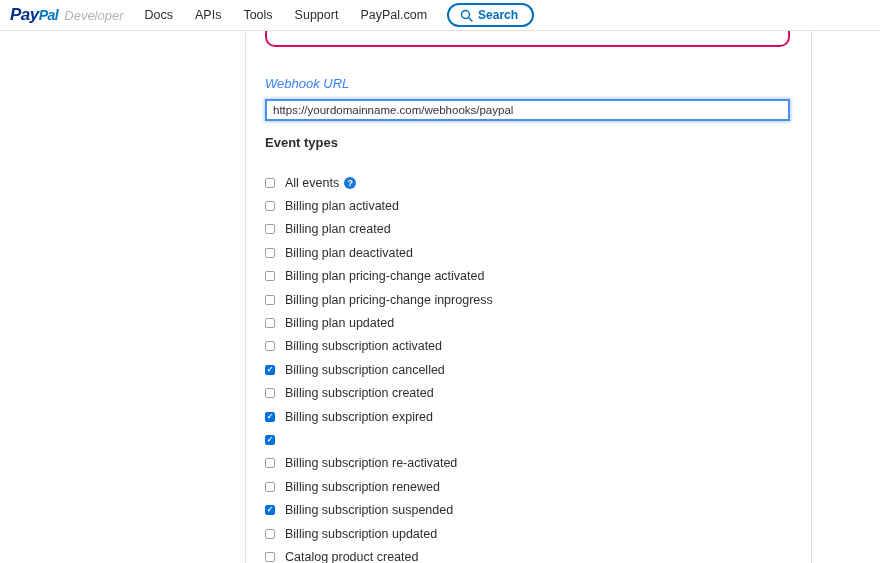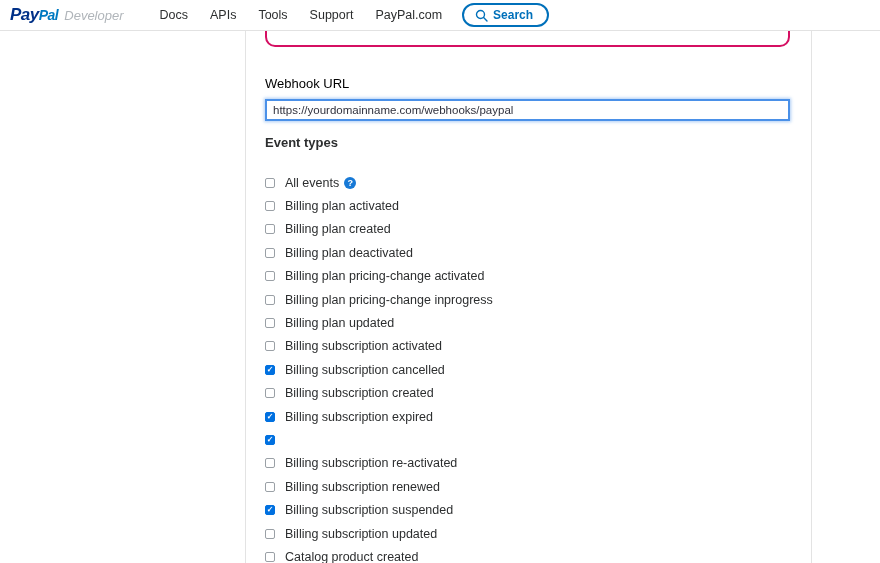--- a/index.html
+++ b/index.html
@@ -18,21 +18,21 @@
     background: #fff;
     border-bottom: 1px solid #e2e2e2;
     display: flex; align-items: center;
     padding-left: 10px;
     z-index: 5;
   }
   .logo { display: flex; align-items: center; cursor: pointer; }
   .logo .pay  { font-size: 17px; font-weight: bold; font-style: italic; color: #003087; letter-spacing: -0.5px; }
   .logo .pal  { font-size: 14px; font-weight: bold; font-style: italic; color: #0079c1; letter-spacing: -0.5px; }
   .logo .dev  { font-size: 13px; font-style: italic; color: #b0b5ba; margin-left: 6px; }
-  .nav { display: flex; align-items: flex-end; gap: 22px; margin-left: 36px; }
+  .nav { display: flex; align-items: flex-end; gap: 22px; margin-left: 21px; }
   .nav a {
     font-size: 12.5px; color: #2c2e2f; text-decoration: none; cursor: pointer;
   }
   .search-btn {
     margin-left: 20px;
     display: flex; align-items: center; gap: 5px;
     border: 2px solid #0070ba; border-radius: 12px;
     height: 24px; padding: 0 14px 0 11px;
     background: #fff; cursor: pointer;
   }
@@ -56,21 +56,22 @@
     margin-top: -24px;
     height: 40px;
     border: 2px solid #d50f62;
     border-radius: 10px;
     background: #fff;
   }
 
   .field-label {
     margin-top: 29px;
     font-size: 13px;
-    color: #000000;
+    color: #3b82f6;
+    font-style: italic;
   }
 
   .url-input {
     margin-top: 8px;
     width: 100%;
     height: 22px;
     border: 2px solid #4a90e8;
     border-radius: 0;
     box-shadow: 0 0 3px 1px rgba(74,144,232,0.45);
     outline: none;

